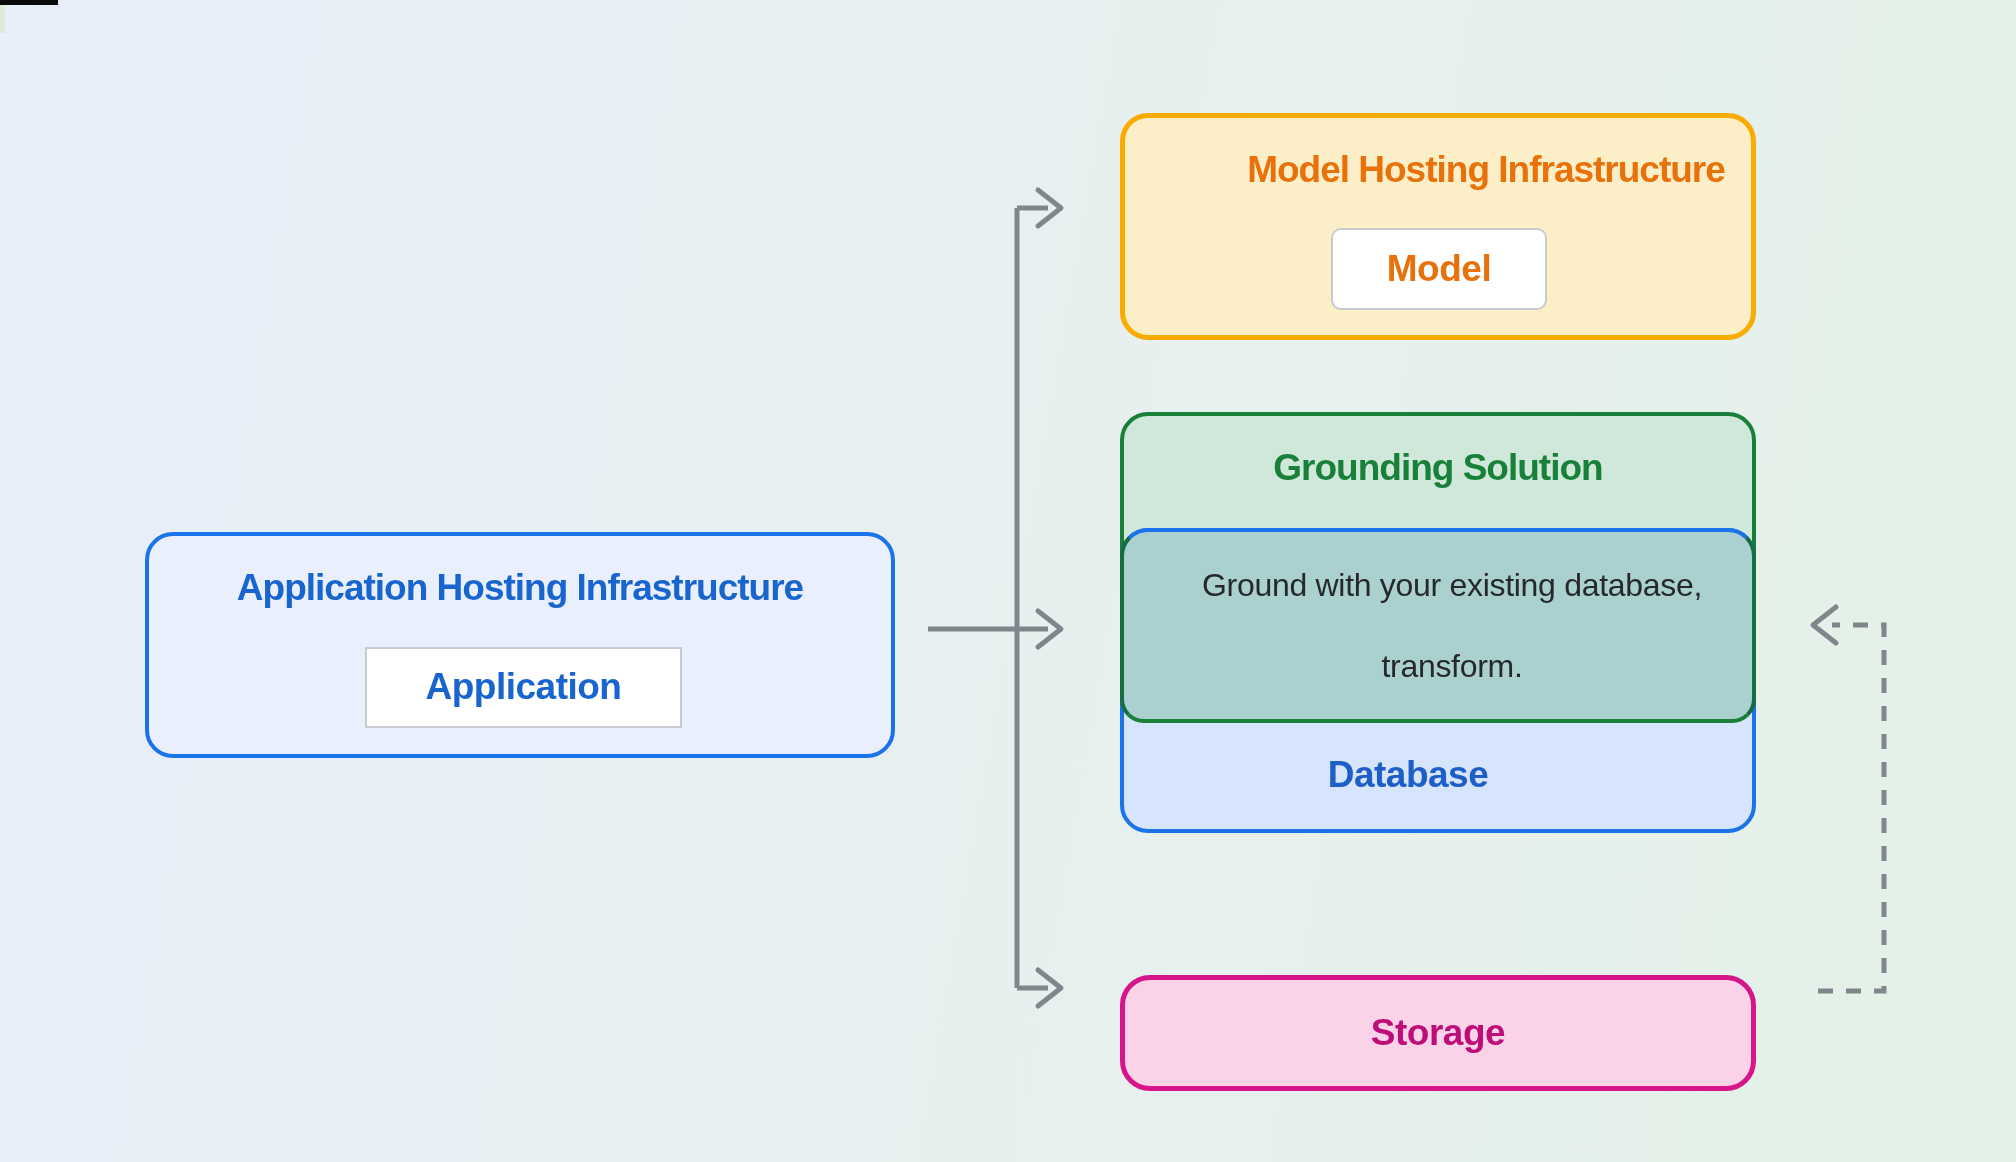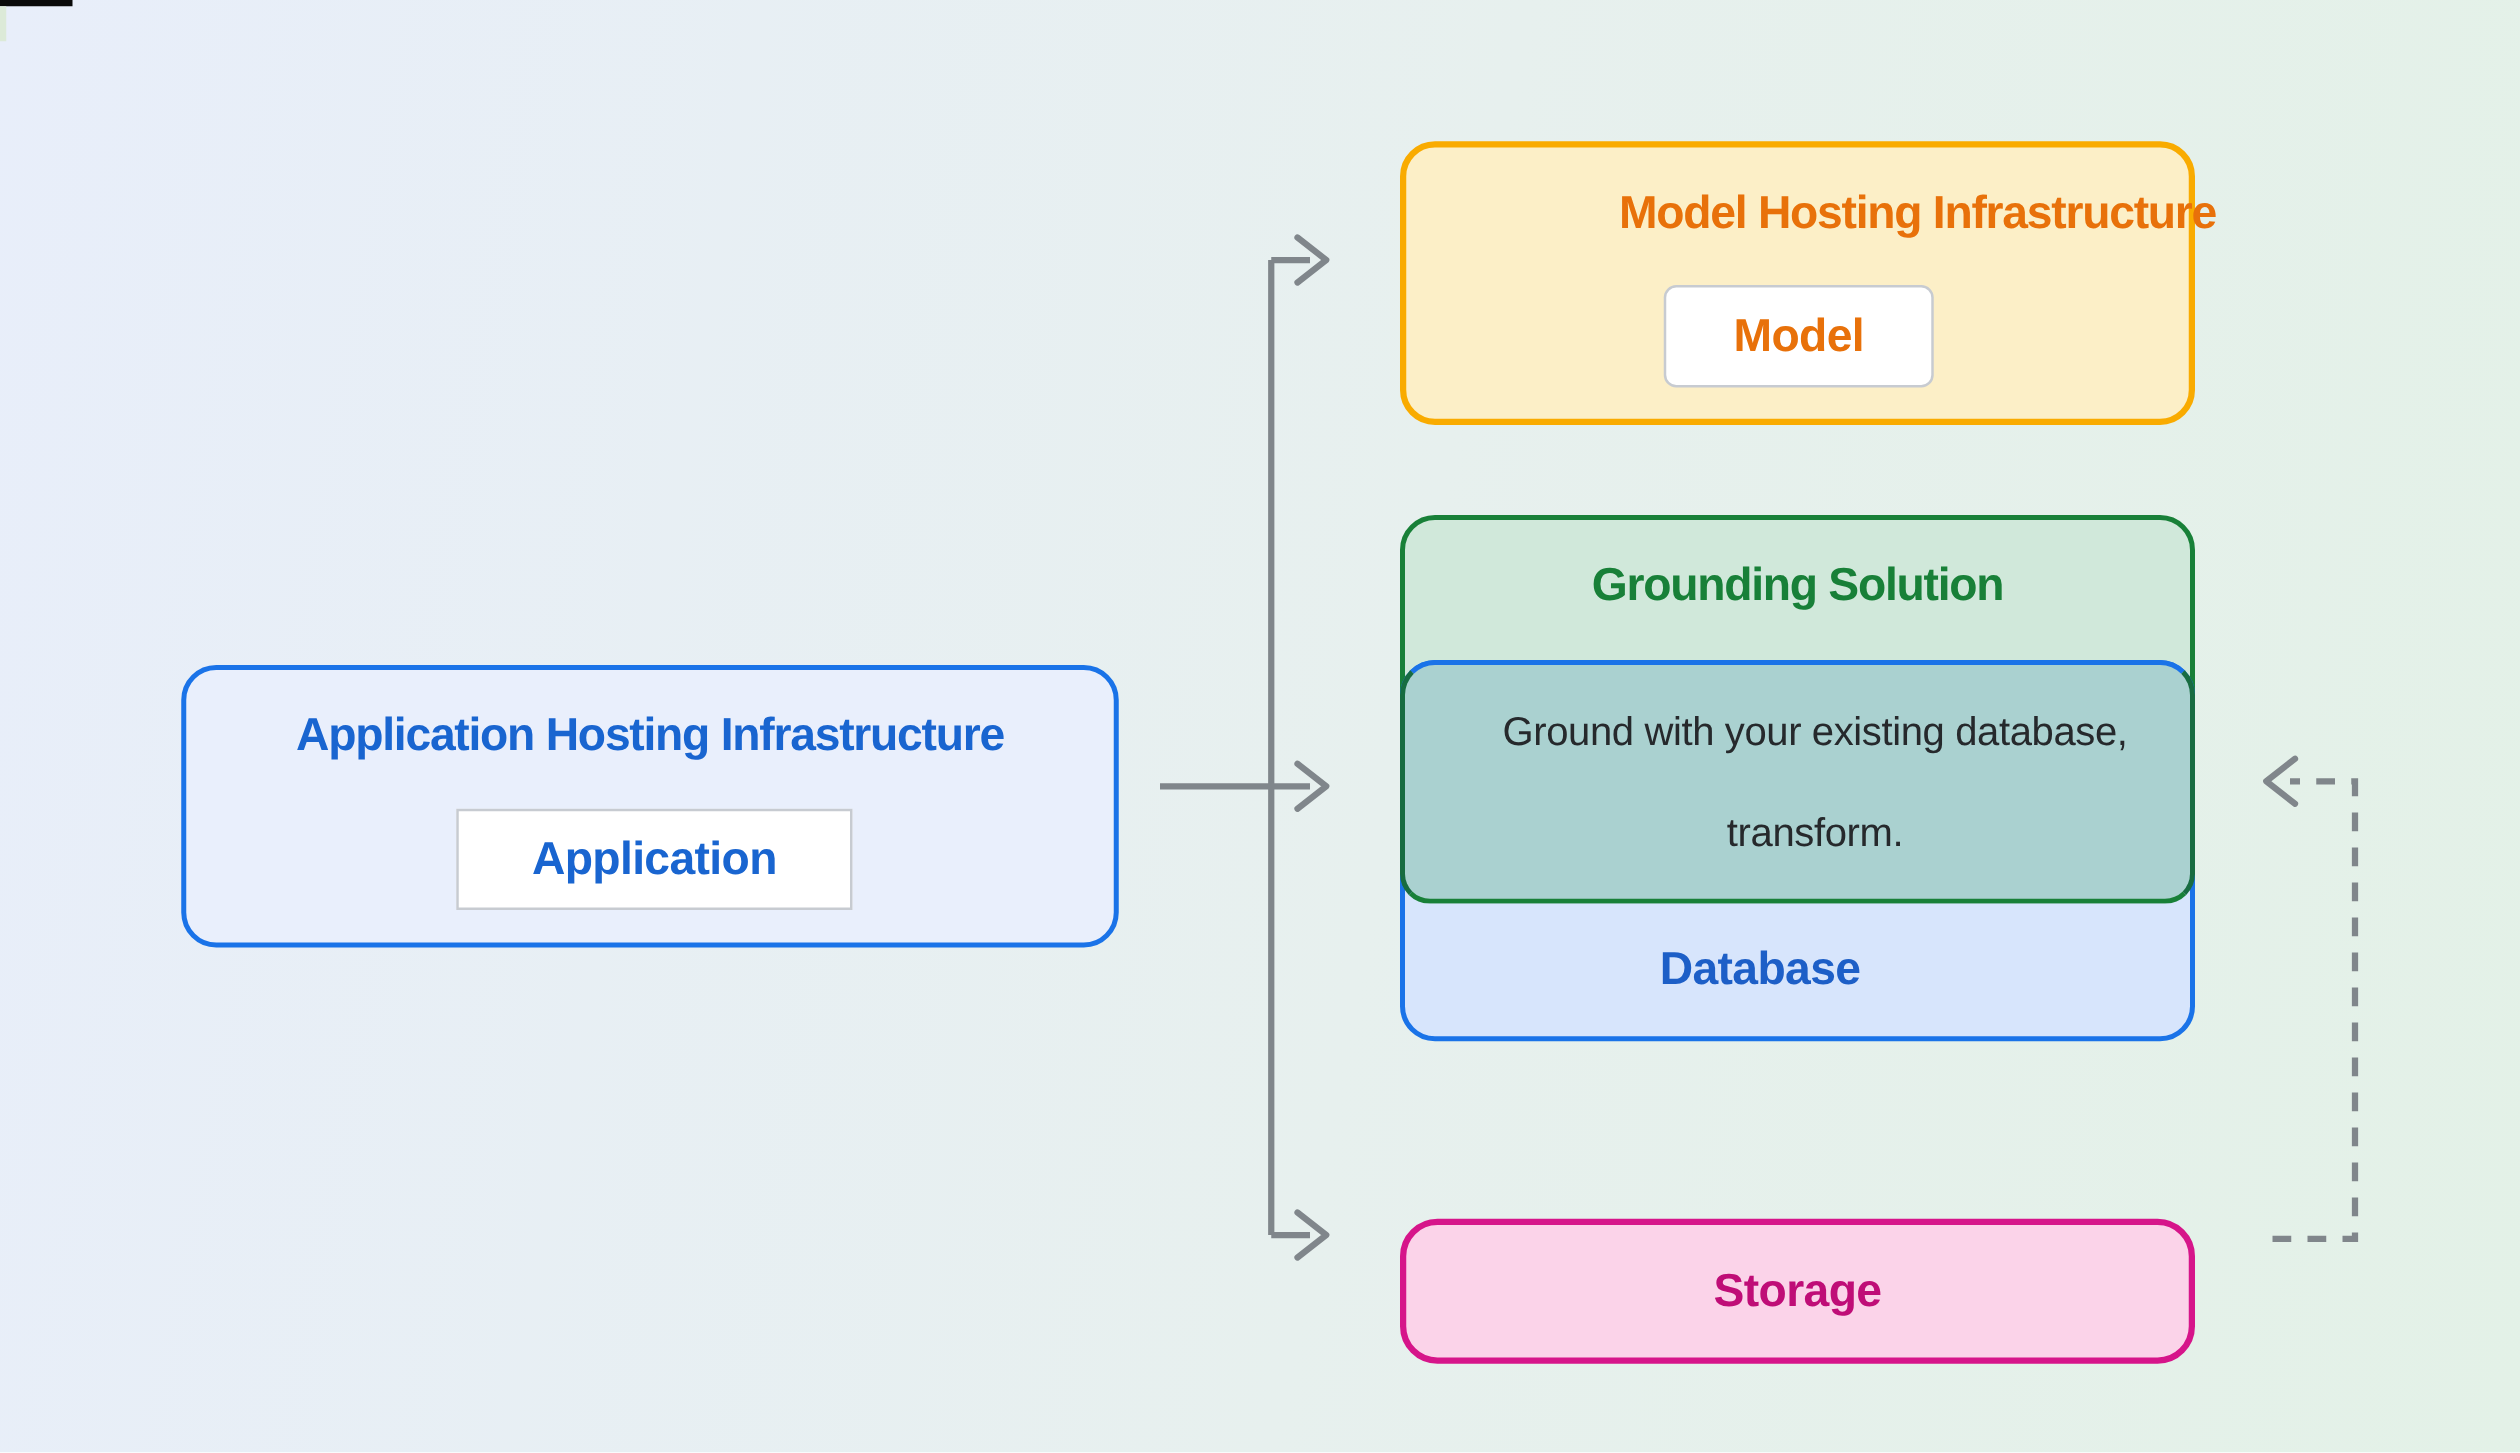--- a/index.html
+++ b/index.html
@@ -21,21 +21,21 @@
   .chip{
     background:#ffffff;border:2px solid #c7cbd1;
     display:flex;align-items:center;justify-content:center;
   }
   
   #app-box{left:145px;top:532px;width:750px;height:226px;border-width:4px;}
   #app-title{left:145px;top:566px;width:750px;}
   #app-chip{left:365px;top:647px;width:317px;height:81px;}
   
   #model-box{left:1120px;top:113px;width:636px;height:227px;border-width:5px;}
-  #model-title{left:1168px;top:148px;width:732px;}
+  #model-title{left:1120px;top:148px;width:732px;}
   #model-chip{left:1331px;top:228px;width:216px;height:82px;}
   
   #grounding-box{left:1120px;top:412px;width:636px;height:311px;border-width:4px;z-index:1;}
   #grounding-title{left:1120px;top:446px;width:636px;z-index:4;}
   #database-box{left:1120px;top:528px;width:636px;height:305px;border-width:4px;z-index:2;}
   #overlap-box{
     left:1120px;top:528px;width:636px;height:195px;z-index:3;
     border-width:4px;border-style:solid;
     border-radius:28px 28px 24px 24px;
     display:flex;align-items:center;justify-content:flex-end;

